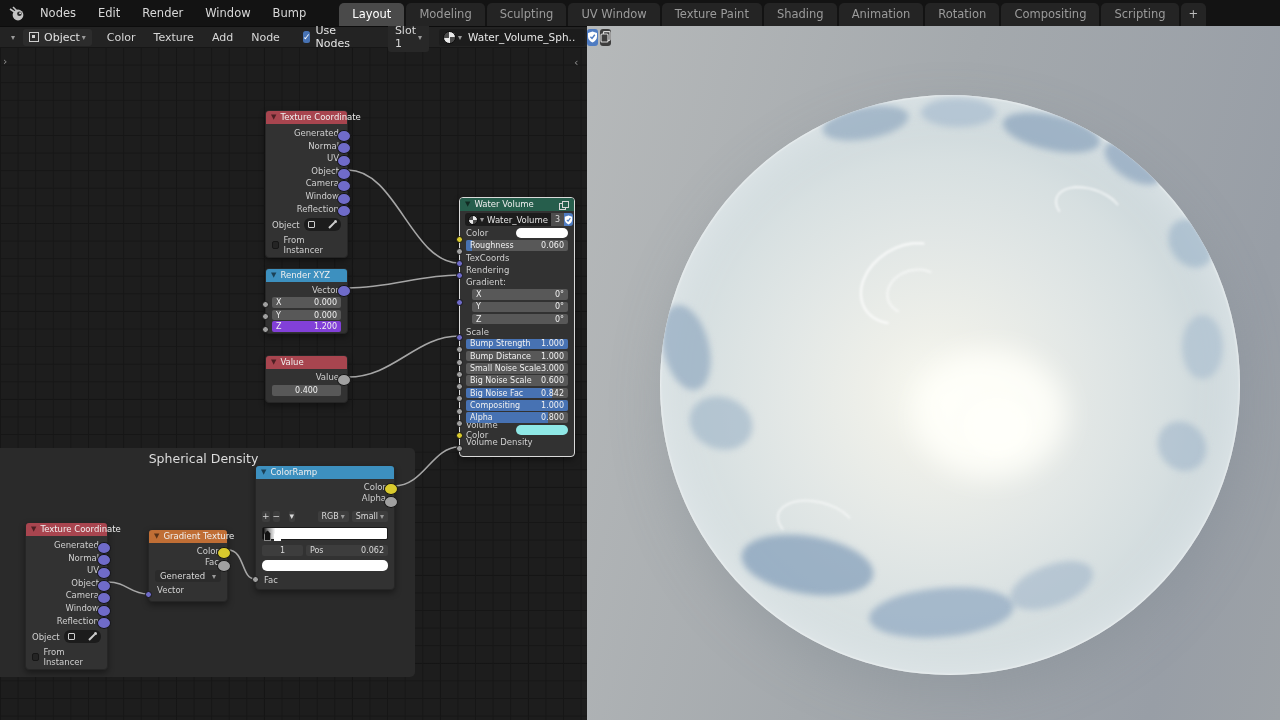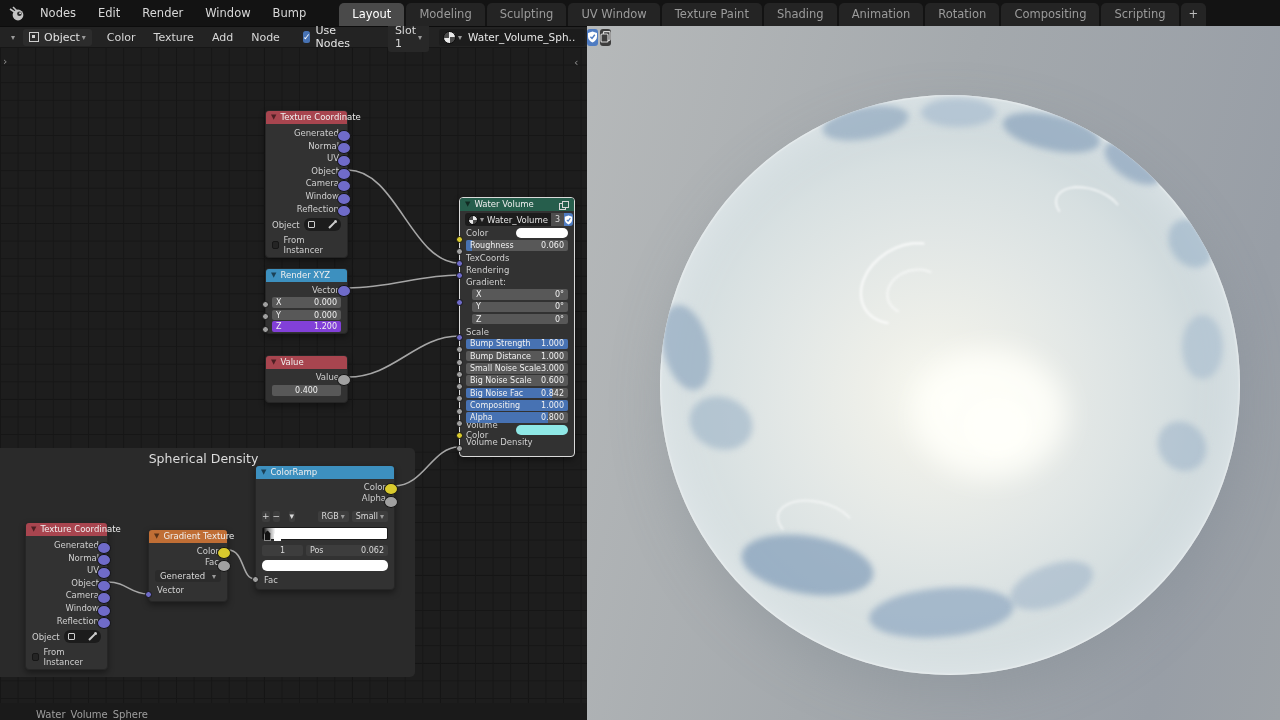--- a/index.html
+++ b/index.html
@@ -532,23 +532,20 @@
     <div class="dd">
       <span>Generated</span>
       <span class="chev">▾</span>
     </div>
     <div class="inrow">Vector</div>
     <span class="sk r col" style="top:17px"></span>
     <span class="sk r val" style="top:30px"></span>
     <span class="sk l vec" style="top:61px"></span>
   </div>
 
-  <div id="statusbar">
-    <span>Water_Volume_Sphere</span>
-  </div>
 </div>
 
 <div id="viewport">
   <div id="sphere">
 
     <span class="blob" style="left:28%;top:2%;width:15%;height:5.5%;background:rgba(150,172,194,.75);transform:rotate(-10deg)"></span>
     <span class="blob" style="left:45%;top:0.5%;width:13%;height:5%;background:rgba(168,188,206,.7)"></span>
     <span class="blob" style="left:59%;top:3.5%;width:17%;height:6%;background:rgba(142,166,190,.75);transform:rotate(12deg)"></span>
     <span class="blob" style="left:76%;top:9%;width:11%;height:5.5%;background:rgba(140,164,189,.7);transform:rotate(32deg)"></span>
     <span class="blob" style="left:87%;top:22%;width:9%;height:7%;background:rgba(152,176,199,.6);transform:rotate(55deg)"></span>

